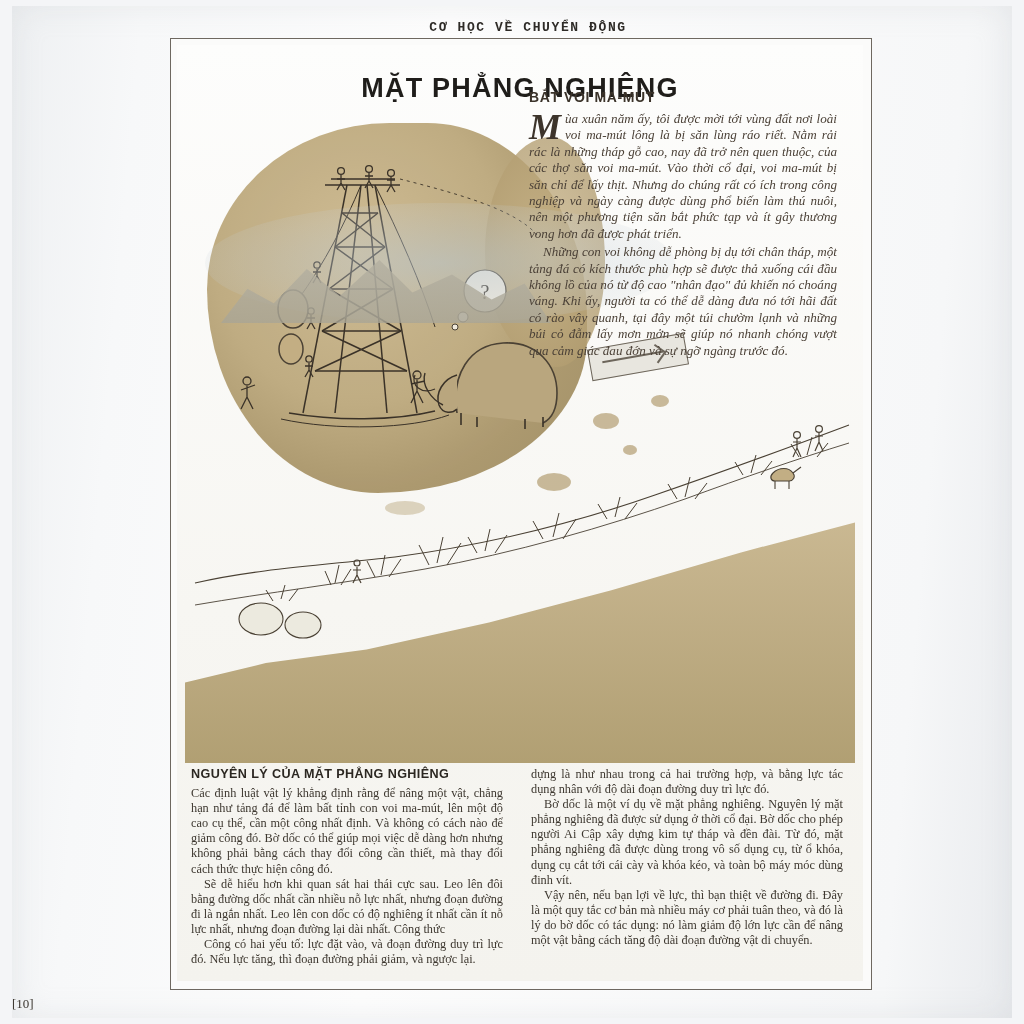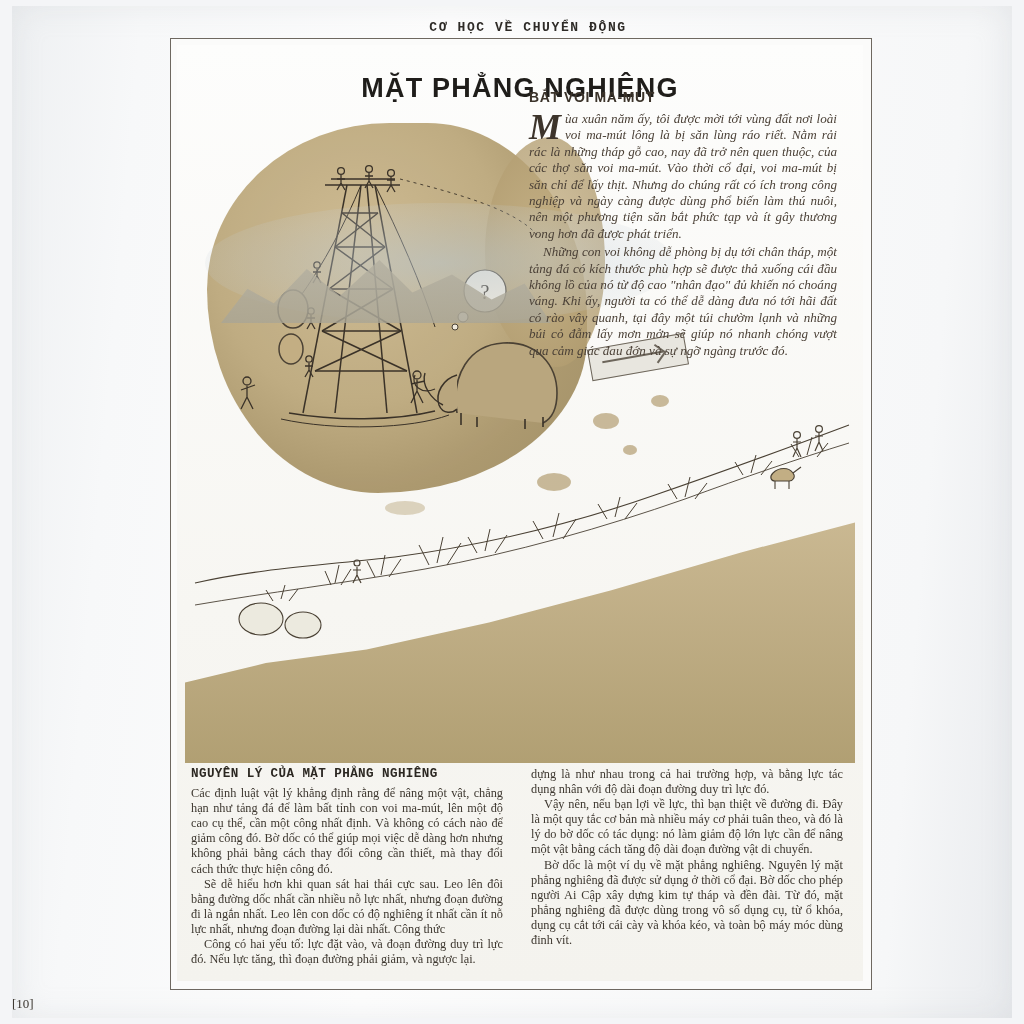--- a/index.html
+++ b/index.html
@@ -119,21 +119,21 @@
     position:absolute;left:14px;top:722px;width:660px;height:210px;
   }
   .col{
     position:absolute;top:0;width:312px;
     font-size:12.3px;line-height:15.1px;color:#3d372f;text-align:justify;
   }
   .col.left{left:0;}
   .col.right{left:340px;}
   .col h2{
     margin:0 0 4px 0;
-    font-family:Liberation Mono, monospace;
+    font-family:Liberation Sans, sans-serif;
     font-size:12.6px;font-weight:700;letter-spacing:.4px;color:#2b2721;
   }
   .col p{margin:0;text-indent:13px;}
   .col p.nofirst{text-indent:0;}
   .folio{
     position:absolute;left:0;top:990px;width:1000px;
     font-family:"Liberation Serif", serif;font-size:13px;color:#3a352e;
   }
 </style>
 </head>
@@ -276,22 +276,22 @@
 
         <div class="bottom">
           <div class="col left">
             <h2>NGUYÊN LÝ CỦA MẶT PHẲNG NGHIÊNG</h2>
             <p class="nofirst">Các định luật vật lý khẳng định rằng để nâng một vật, chẳng hạn như tảng đá để làm bất tỉnh con voi ma-mút, lên một độ cao cụ thể, cần một công nhất định. Và không có cách nào để giảm công đó. Bờ dốc có thể giúp mọi việc dễ dàng hơn nhưng không phải bằng cách thay đổi công cần thiết, mà thay đổi cách thức thực hiện công đó.</p>
             <p>Sẽ dễ hiểu hơn khi quan sát hai thái cực sau. Leo lên đôi bằng đường dốc nhất cần nhiều nỗ lực nhất, nhưng đoạn đường đi là ngắn nhất. Leo lên con dốc có độ nghiêng ít nhất cần ít nỗ lực nhất, nhưng đoạn đường lại dài nhất. Công thức</p>
             <p>Công có hai yếu tố: lực đặt vào, và đoạn đường duy trì lực đó. Nếu lực tăng, thì đoạn đường phải giảm, và ngược lại.</p>
           </div>
           <div class="col right">
             <p class="nofirst">dựng là như nhau trong cả hai trường hợp, và bằng lực tác dụng nhân với độ dài đoạn đường duy trì lực đó.</p>
+            <p>Bờ dốc là một ví dụ về mặt phẳng nghiêng. Nguyên lý mặt phẳng nghiêng đã được sử dụng ở thời cổ đại. Bờ dốc cho phép người Ai Cập xây dựng kim tự tháp và đền đài. Từ đó, mặt phẳng nghiêng đã được dùng trong vô số dụng cụ, từ ổ khóa, dụng cụ cắt tới cái cày và khóa kéo, và toàn bộ máy móc dùng đinh vít.</p>
             <p>Vậy nên, nếu bạn lợi về lực, thì bạn thiệt về đường đi. Đây là một quy tắc cơ bản mà nhiều máy cơ phải tuân theo, và đó là lý do bờ dốc có tác dụng: nó làm giảm độ lớn lực cần để nâng một vật bằng cách tăng độ dài đoạn đường vật di chuyển.</p>
-            <p>Bờ dốc là một ví dụ về mặt phẳng nghiêng. Nguyên lý mặt phẳng nghiêng đã được sử dụng ở thời cổ đại. Bờ dốc cho phép người Ai Cập xây dựng kim tự tháp và đền đài. Từ đó, mặt phẳng nghiêng đã được dùng trong vô số dụng cụ, từ ổ khóa, dụng cụ cắt tới cái cày và khóa kéo, và toàn bộ máy móc dùng đinh vít.</p>
           </div>
         </div>
 
       </div>
     </div>
 
     <div class="folio">[10]</div>
   </div>
 </div>
 

